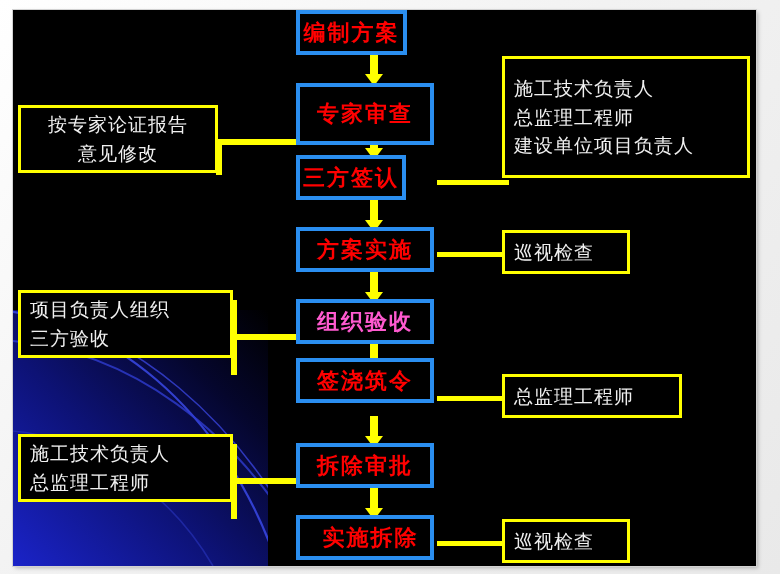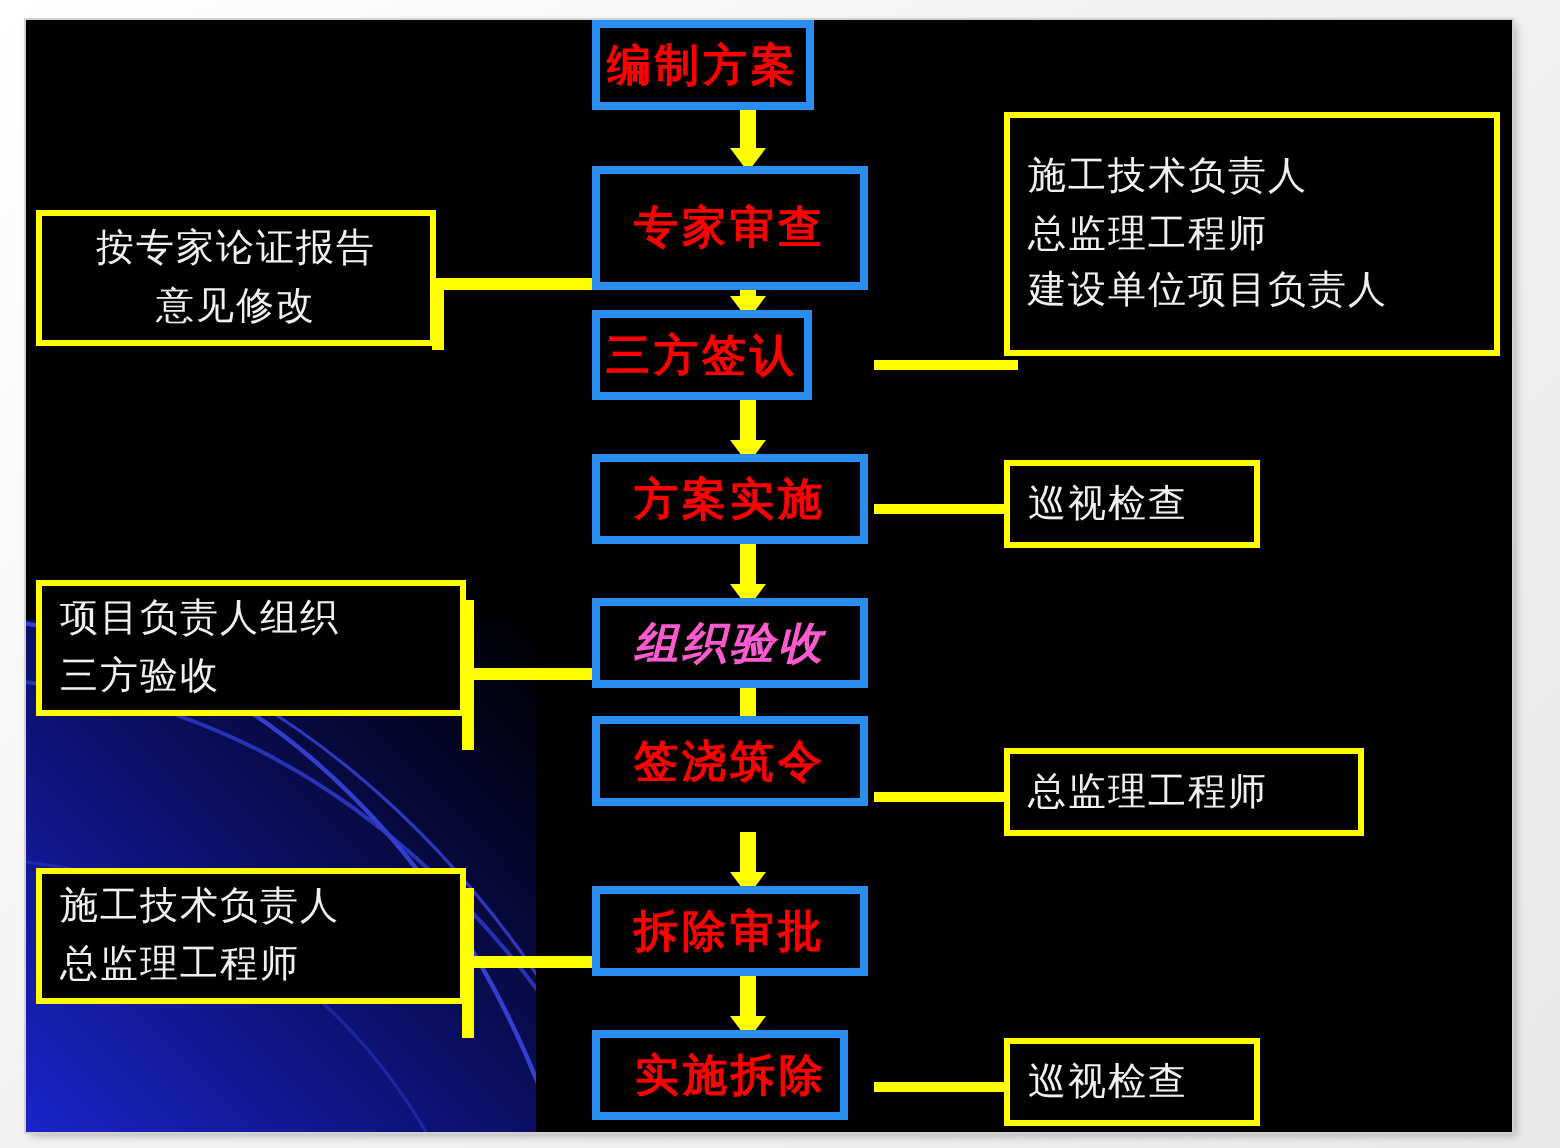--- a/index.html
+++ b/index.html
@@ -179,33 +179,33 @@
     </div>
 
     <div class="pbox" style="left:283px; top:145px; width:110px; height:45px;">
       <span class="inner txt-red">三方签认</span>
     </div>
 
     <div class="pbox" style="left:283px; top:217px; width:138px; height:45px;">
       <span class="inner txt-red">方案实施</span>
     </div>
 
-    <div class="pbox" style="left:283px; top:289px; width:138px; height:45px;font-style:italic;">
+    <div class="pbox" style="left:283px; top:289px; width:138px; height:45px;">
       <span class="inner txt-pink">组织验收</span>
     </div>
 
     <div class="pbox" style="left:283px; top:348px; width:138px; height:45px;">
       <span class="inner txt-red">签浇筑令</span>
     </div>
 
     <div class="pbox" style="left:283px; top:433px; width:138px; height:45px;">
       <span class="inner txt-red">拆除审批</span>
     </div>
 
-    <div class="pbox" style="left:283px; top:505px; width:128px; height:45px;padding-left:11px;">
+    <div class="pbox" style="left:283px; top:505px; width:138px; height:45px;padding-left:11px;">
       <span class="inner txt-red">实施拆除</span>
     </div>
 
     <div class="abox center" style="left:5px; top:95px; width:200px; height:68px;">
       <span class="line">按专家论证报告</span>
       <span class="line">意见修改</span>
     </div>
 
     <div class="abox left" style="left:5px; top:280px; width:215px; height:68px;">
       <span class="line">项目负责人组织</span>

